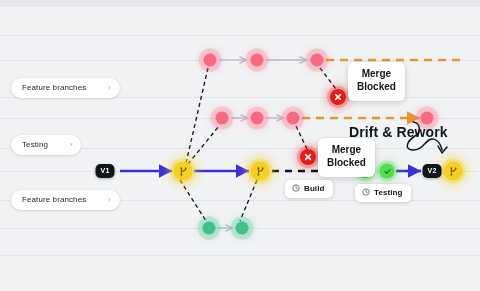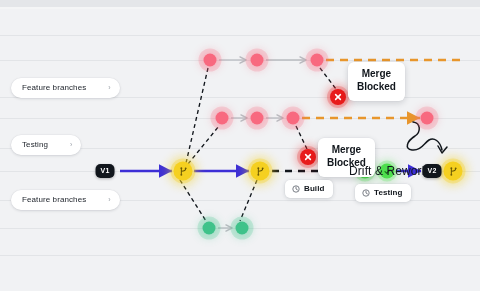--- a/index.html
+++ b/index.html
@@ -55,27 +55,27 @@
   .lane-pill .chev{font-size:7px;color:#9aa0a8;line-height:1;}
 
   
   .card{position:absolute;background:#fff;border-radius:6px;
     padding:6px 9px 7px 9px;text-align:center;
     box-shadow:0 2px 6px rgba(16,24,40,.16),0 0 0 .5px rgba(16,24,40,.04);}
   .card .l1,.card .l2{font-size:10px;font-weight:700;color:#11161c;line-height:1.28;white-space:nowrap;}
 
   
   .job{position:absolute;background:#fff;border-radius:5px;
-    padding:4px 8px 5px 7px;display:flex;align-items:center;gap:4px;
+    padding:4px 8px 5px 7px;display:flex;align-items:flex-start;gap:4px;
     box-shadow:0 1px 4px rgba(16,24,40,.15),0 0 0 .5px rgba(16,24,40,.04);}
   .job .jt{font-size:8px;font-weight:700;color:#11161c;white-space:nowrap;letter-spacing:.1px;}
   .job svg{display:block;flex:0 0 auto;}
 
   
-  .anno{position:absolute;font-size:12px;font-weight:400;color:#11161c;white-space:nowrap;letter-spacing:.1px;margin-top:40px;}
+  .anno{position:absolute;font-size:14px;font-weight:700;color:#11161c;white-space:nowrap;letter-spacing:.1px;}
 </style>
 </head>
 <body>
 
 <div id="stage">
 
   <div class="topstrip"></div>
   <div class="topstrip2"></div>
 
   <div class="guide" style="top:35px"></div>

